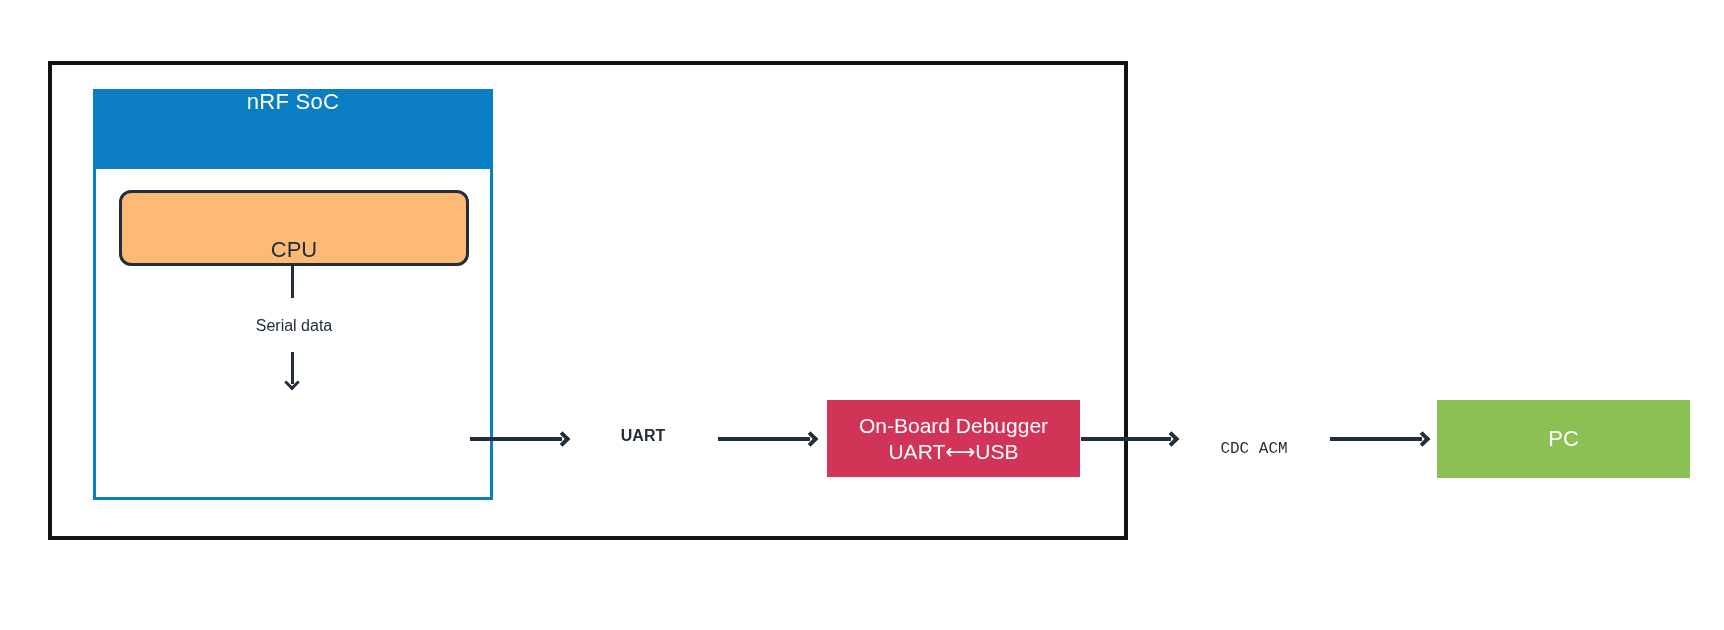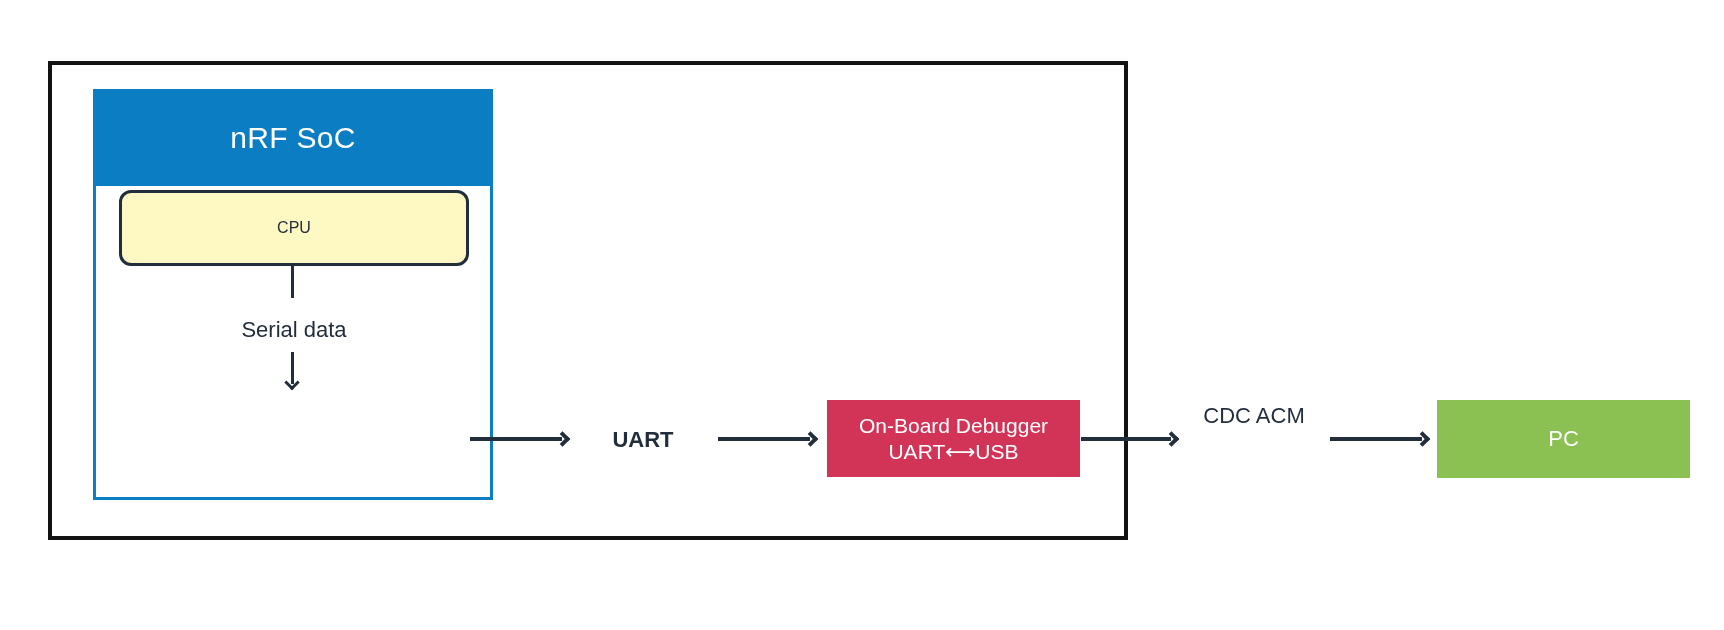--- a/index.html
+++ b/index.html
@@ -30,51 +30,51 @@
     background: transparent;
   }
   .soc-box {
     position: absolute;
     left: 93px; top: 89px; width: 400px; height: 411px;
     border: 3px solid var(--accent-blue);
     background: #ffffff;
   }
   .soc-header {
     position: absolute;
-    left: -3px; top: -3px; width: 400px; height: 97px;
+    left: -3px; top: -3px; width: 400px; height: 80px;
     background: var(--accent-blue);
     color: var(--box-text-white);
-    display: flex; align-items: center; justify-content: center;
-    font-size: 30px; letter-spacing: 0.3px;
+    display: flex; align-items: flex-start; justify-content: center;
+    font-size: 22px; letter-spacing: 0.3px;
   }
   .node {
     position: absolute;
-    background: #fef9c3;
+    background: #fdba74;
     border: 3px solid var(--ink-dark);
     border-radius: 12px;
-    display: flex; align-items: center; justify-content: center;
-    font-size: 16px; color: var(--ink-dark);
+    display: flex; align-items: flex-end; justify-content: center;
+    font-size: 22px; color: var(--ink-dark);
     z-index: 2;
   }
   .cpu-box   { left: 119px; top: 190px; width: 350px; height: 76px; }
   .uarte-box { left: 119px; top: 402px; width: 351px; height: 75px; }
   .v-line {
     position: absolute;
     left: 291px; top: 266px; width: 3px; height: 32px;
     background: var(--ink-dark);
   }
   .text-label {
     position: absolute;
     text-align: center;
-    font-size: 22px; color: var(--ink-dark);
+    font-size: 16px; color: var(--ink-dark);
     z-index: 3;
   }
   .serial-label { left: 119px; top: 317px; width: 350px; }
   .uart-label   { left: 593px; top: 427px; width: 100px; font-weight: bold; }
-  .cdc-label    { left: 1194px; top: 403px; width: 120px; }
+  .cdc-label    { left: 1194px; top: 440px; width: 120px; font-family: Liberation Mono, monospace; }
   .v-arrow { position: absolute; left: 281px; top: 352px; width: 22px; height: 38px; }
   .v-arrow .v-shaft {
     position: absolute; left: 10px; top: 0; width: 3px; height: 32px;
     background: var(--ink-dark);
   }
   .v-arrow .v-head {
     position: absolute; left: 50%; bottom: 2px;
     width: 11px; height: 11px;
     border-right: 3.5px solid var(--ink-dark);
     border-bottom: 3.5px solid var(--ink-dark);

